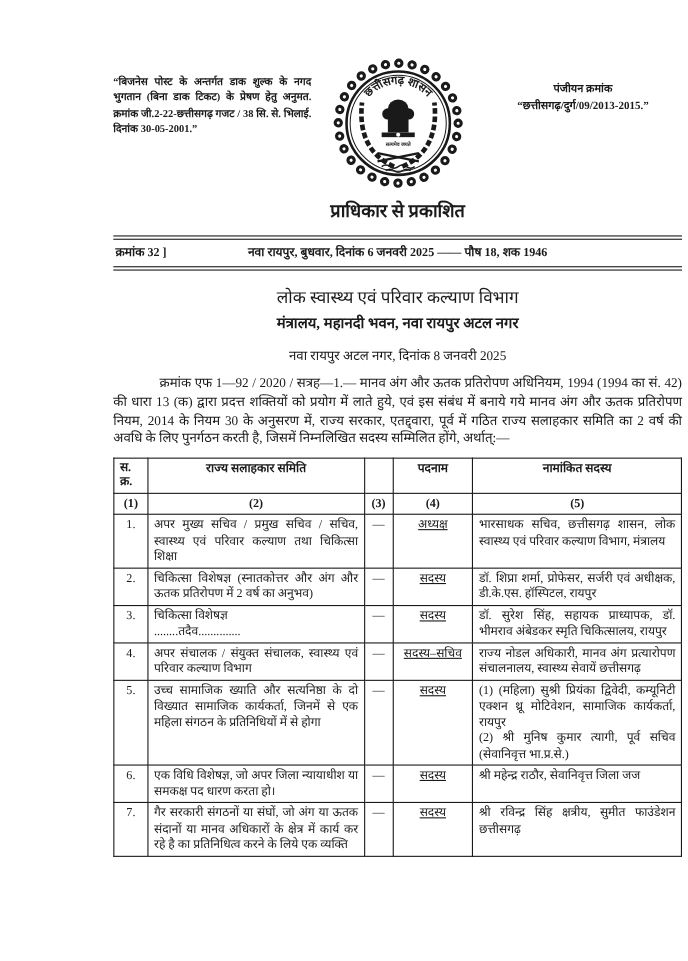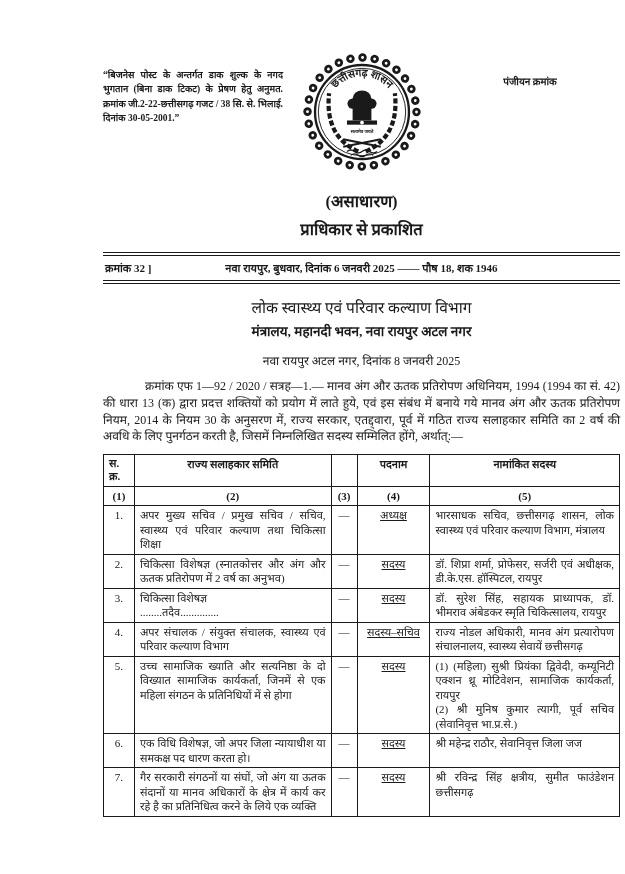--- a/index.html
+++ b/index.html
@@ -112,24 +112,24 @@
 
         <g stroke="#1a1a1a" stroke-width="1.4" fill="none">
           <path d="M 50 108 q 4 -3 8 0 t 8 0 t 8 0 t 8 0"></path>
           <path d="M 54 112 q 4 -3 8 0 t 8 0 t 8 0"></path>
         </g>
       </svg>
     </div>
 
     <div class="registration">
       <div>पंजीयन क्रमांक</div>
+      <div>“छत्तीसगढ़/दुर्ग/09/2013-2015.”</div>
     </div>
   </div>
 
-  <div class="subtitle">(असाधारण)</div>
   <div class="authority">प्राधिकार से प्रकाशित</div>
 
   <div class="double-rule"></div>
   <div class="issue-bar">
     <span class="issue-number">क्रमांक 32 ]</span>
     <div class="date-line">नवा रायपुर, बुधवार, दिनांक 6 जनवरी 2025 —— पौष 18, शक 1946</div>
   </div>
   <div class="double-rule" style="margin-top:0;"></div>
 
   <div class="department">लोक स्वास्थ्य एवं परिवार कल्याण विभाग</div>

